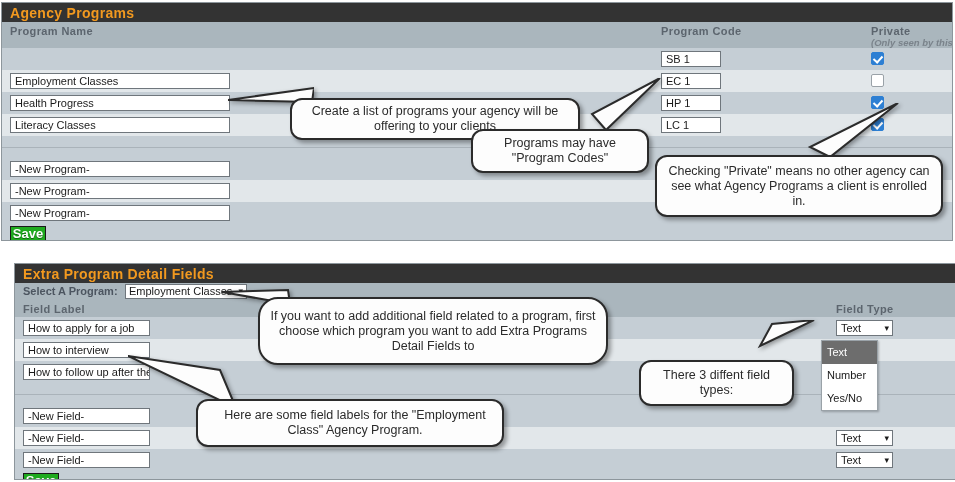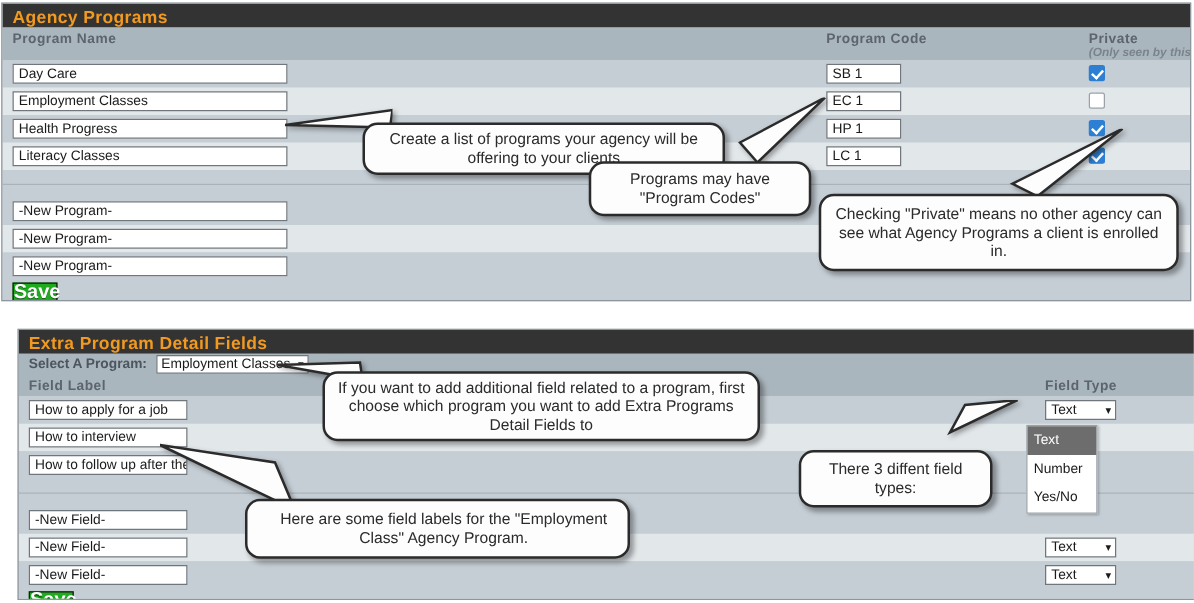--- a/index.html
+++ b/index.html
@@ -187,21 +187,21 @@
   
   .save{
     position:absolute;
     left:8px;
     width:36px;height:16px;
     background:#1faa1f;
     border:1px solid #1a1a1a;
     box-sizing:border-box;
     color:#ffffff;
     font-weight:bold;
-    font-size:16px;
+    font-size:13px;
     line-height:14px;
     text-align:center;
     text-shadow:0 1px 0 rgba(0,0,0,.4);
   }
 
   
   .callout{
     position:absolute;
     background:#fdfdfd;
     border:2px solid #2b2b2b;
@@ -237,21 +237,20 @@
     <div class="col-head">
       <span class="ch" style="left:8px;">Program Name</span>
       <span class="ch" style="left:659px;">Program Code</span>
       <span class="ch" style="left:869px;">Private</span>
       <span class="sub" style="left:869px;">(Only seen by this ag</span>
     </div>
 
     <div class="rows">
 
       <div class="row dark">
-        <div class="txt name">Day Care</div>
         <div class="txt code">SB 1</div>
         <div class="cb on"></div>
       </div>
 
       <div class="row light">
         <div class="txt name">Employment Classes</div>
         <div class="txt code">EC 1</div>
         <div class="cb"></div>
       </div>
 
@@ -391,19 +390,19 @@
         <polygon points="0,8 108,60 92,22" fill="#fdfdfd" stroke="#2b2b2b" stroke-width="2"></polygon>
       </svg>
   </div>
 
   <div class="callout" style="left:290px;top:64px;width:290px;height:42px;margin-top:34px;">Create a list of programs your agency will be offering to your clients</div>
 
   <div class="callout" style="left:471px;top:129px;width:178px;height:44px;">Programs may have "Program Codes"</div>
 
   <div class="callout" style="left:655px;top:155px;width:288px;height:62px;">Checking "Private" means no other agency can see what Agency Programs a client is enrolled in.</div>
 
-  <div class="callout" style="left:258px;top:297px;width:350px;height:56px;">If you want to add additional field related to a program, first choose which program you want to add Extra Programs Detail Fields to</div>
+  <div class="callout" style="left:258px;top:297px;width:350px;height:68px;border-radius:20px;">If you want to add additional field related to a program, first choose which program you want to add Extra Programs Detail Fields to</div>
 
   <div class="callout" style="left:639px;top:360px;width:155px;height:46px;">There 3 diffent field types:</div>
 
   <div class="callout" style="left:196px;top:399px;width:308px;height:48px;padding-left:16px;">Here are some field labels for the "Employment Class" Agency Program.</div>
 
 </div>
 
 </body></html>

